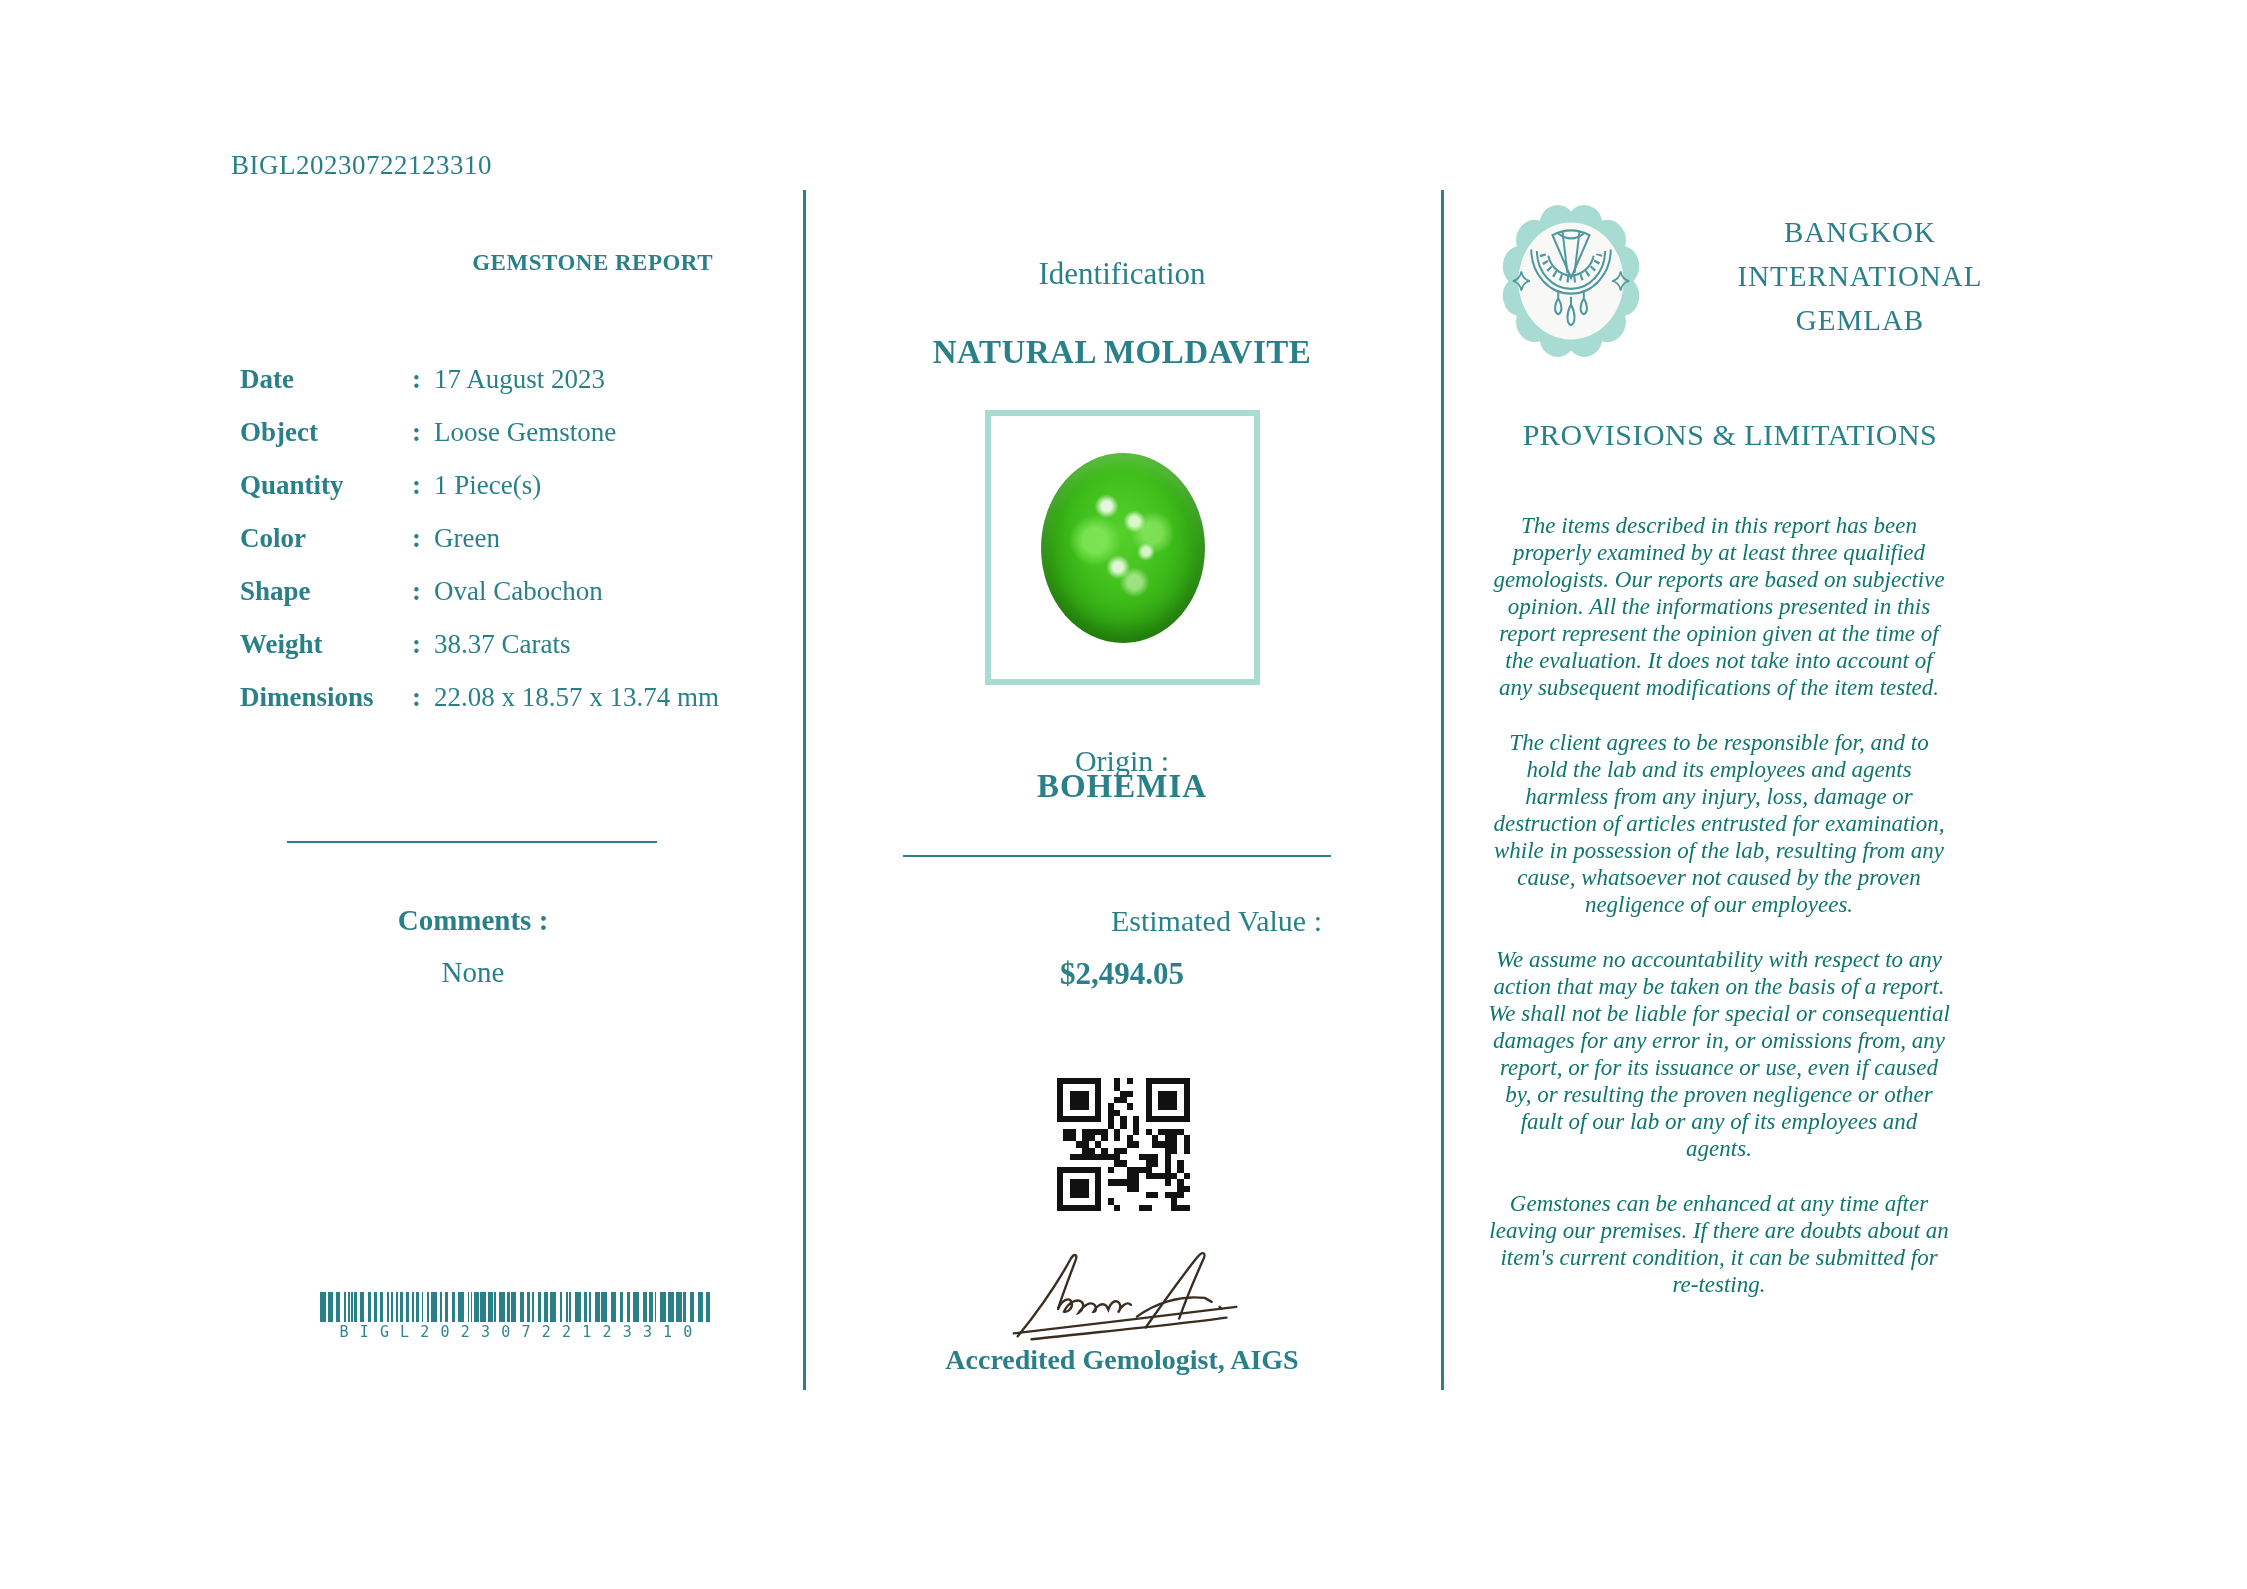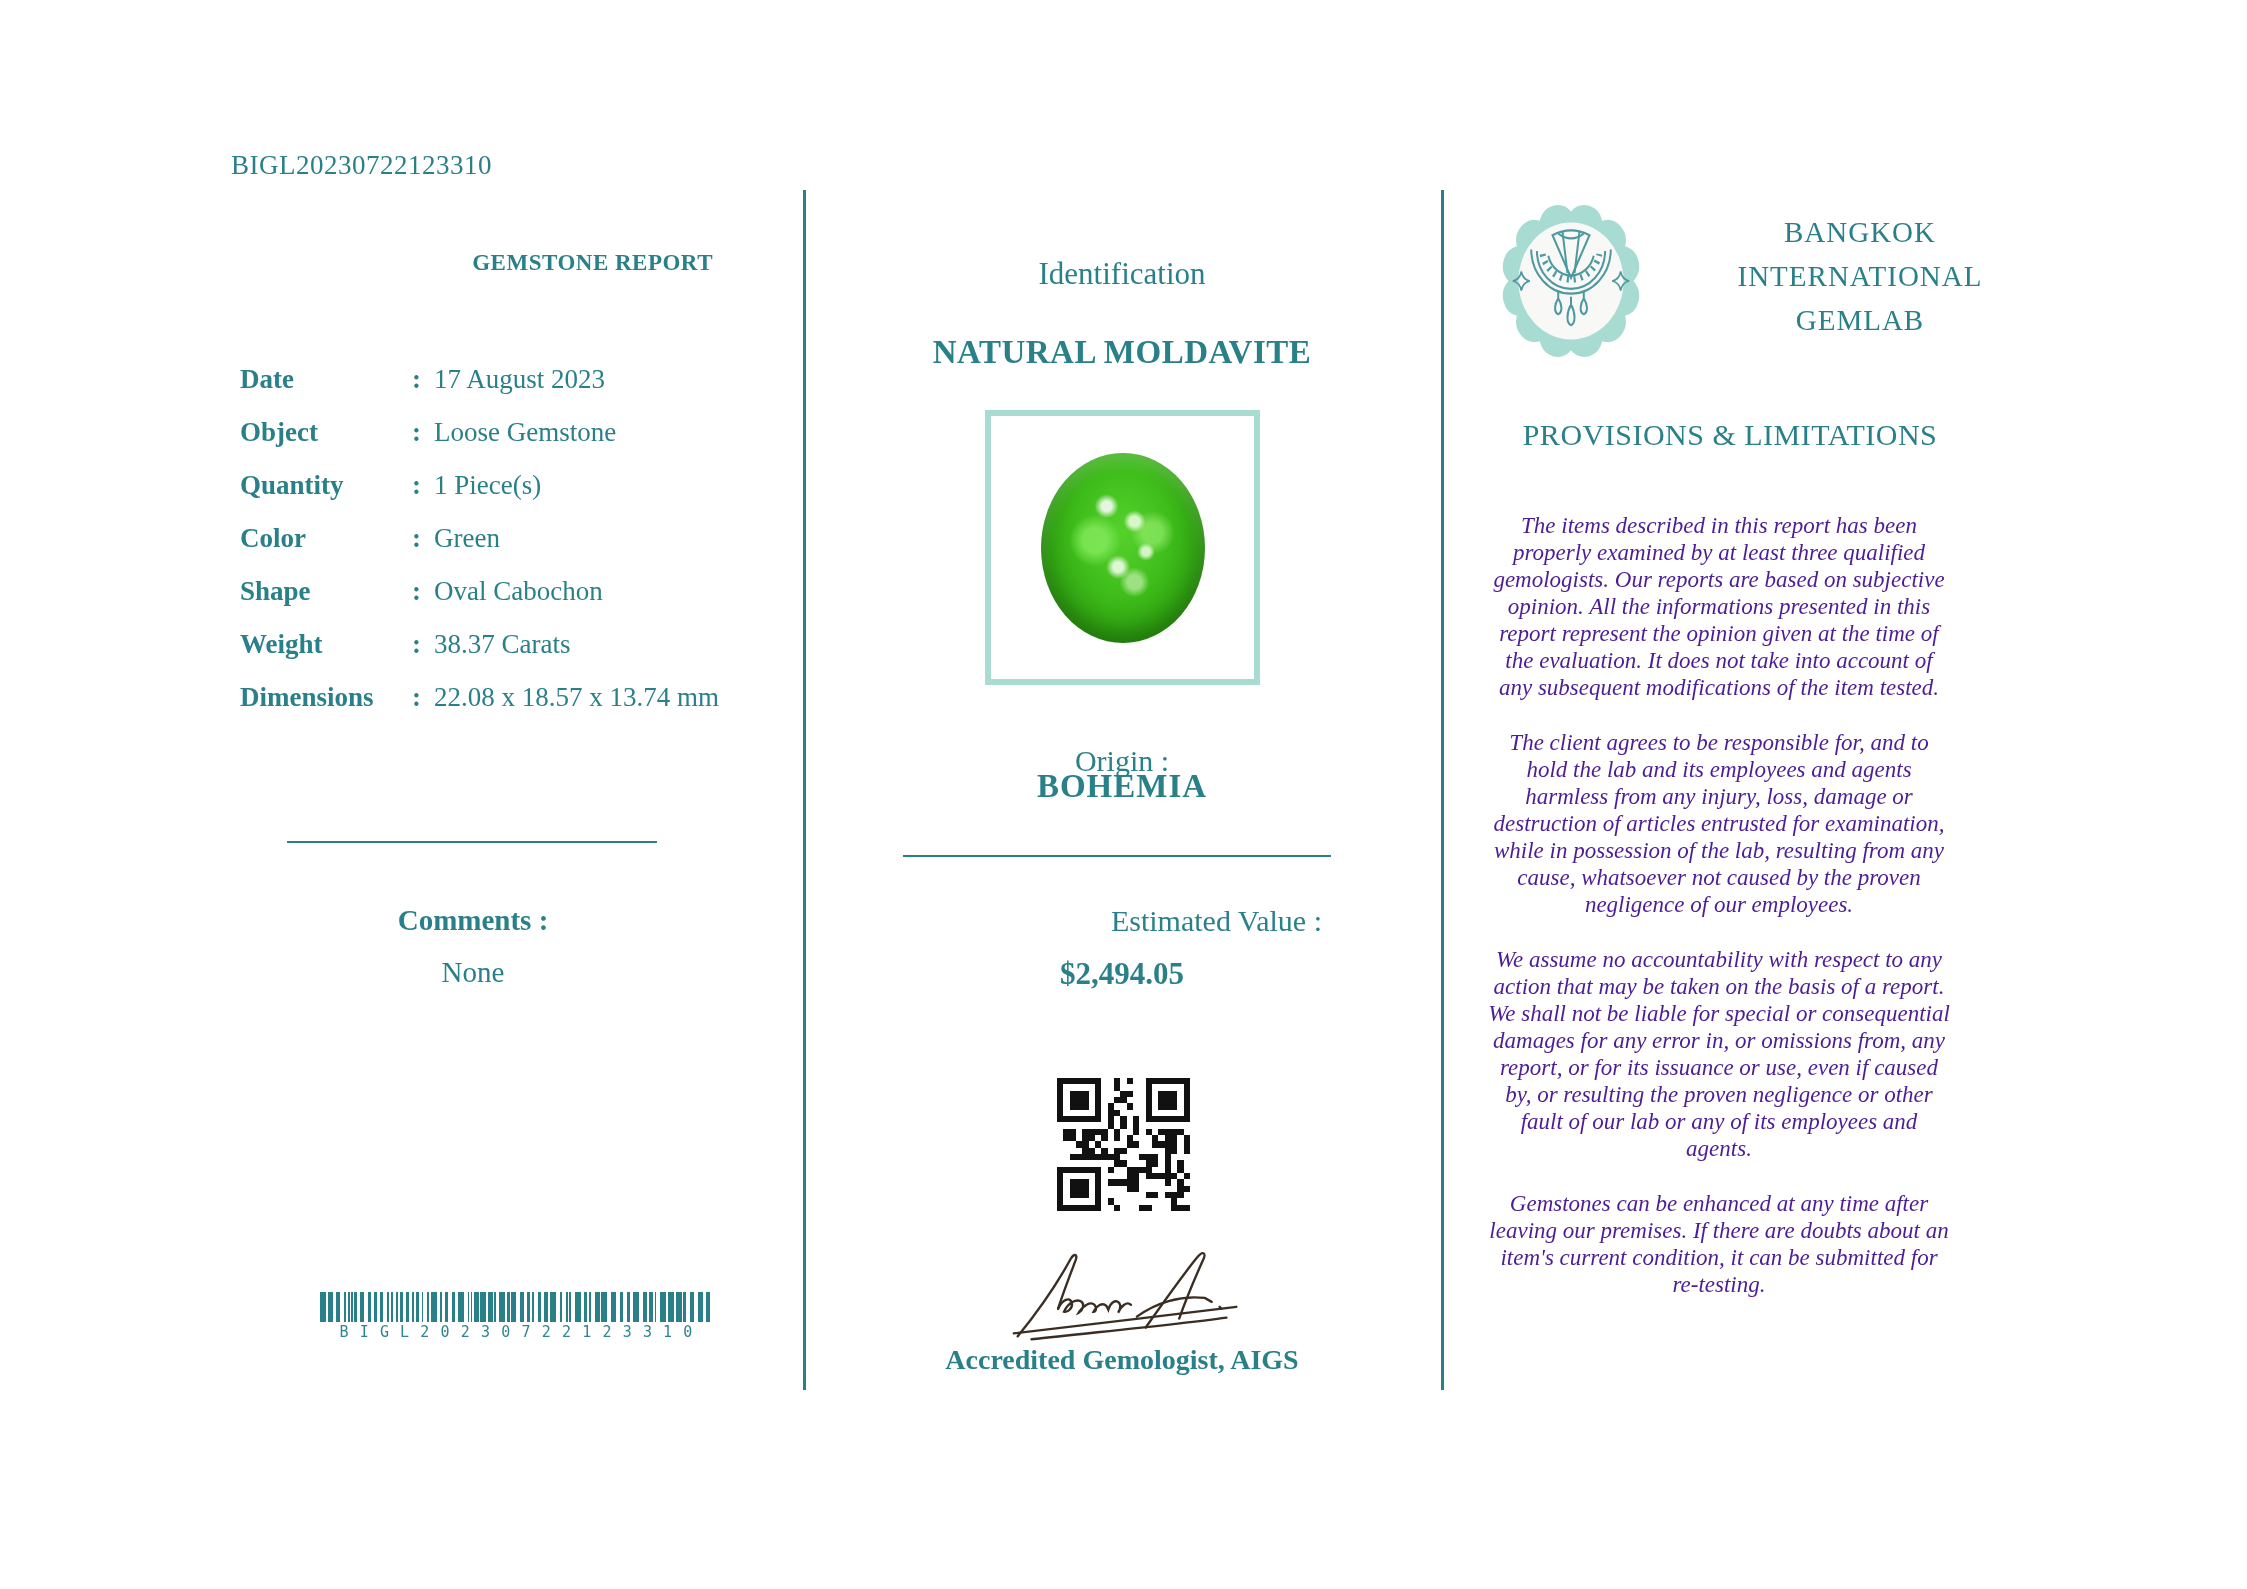--- a/index.html
+++ b/index.html
@@ -51,21 +51,21 @@
   .qr{left:1057px;top:1078px;width:133px;height:133px;}
   .signature{left:1000px;top:1246px;width:256px;height:96px;}
   .gemologist{left:922px;top:1344px;width:400px;font-size:28px;text-align:center;font-weight:bold;}
 
   
   .lab-logo{left:1500px;top:202px;width:142px;height:158px;}
   .lab-name{left:1705px;top:210px;width:310px;font-size:29px;line-height:44px;text-align:center;letter-spacing:1px;}
   .prov-heading{left:1480px;top:418px;width:500px;font-size:30px;text-align:center;letter-spacing:.5px;}
   .prov-paras{left:1487px;top:512px;width:476px;}
   .prov-paras p{margin:0 12px 28px 0;font-size:23px;line-height:27px;font-style:italic;
-                color:#4c1d95;text-align:center;}
+                color:#0f766e;text-align:center;}
 </style>
 </head>
 <body>
 
 <div class="page">
 
   <div class="abs cert-number">BIGL20230722123310</div>
   <div class="abs report-title">GEMSTONE REPORT</div>
 
   <div class="abs details">

